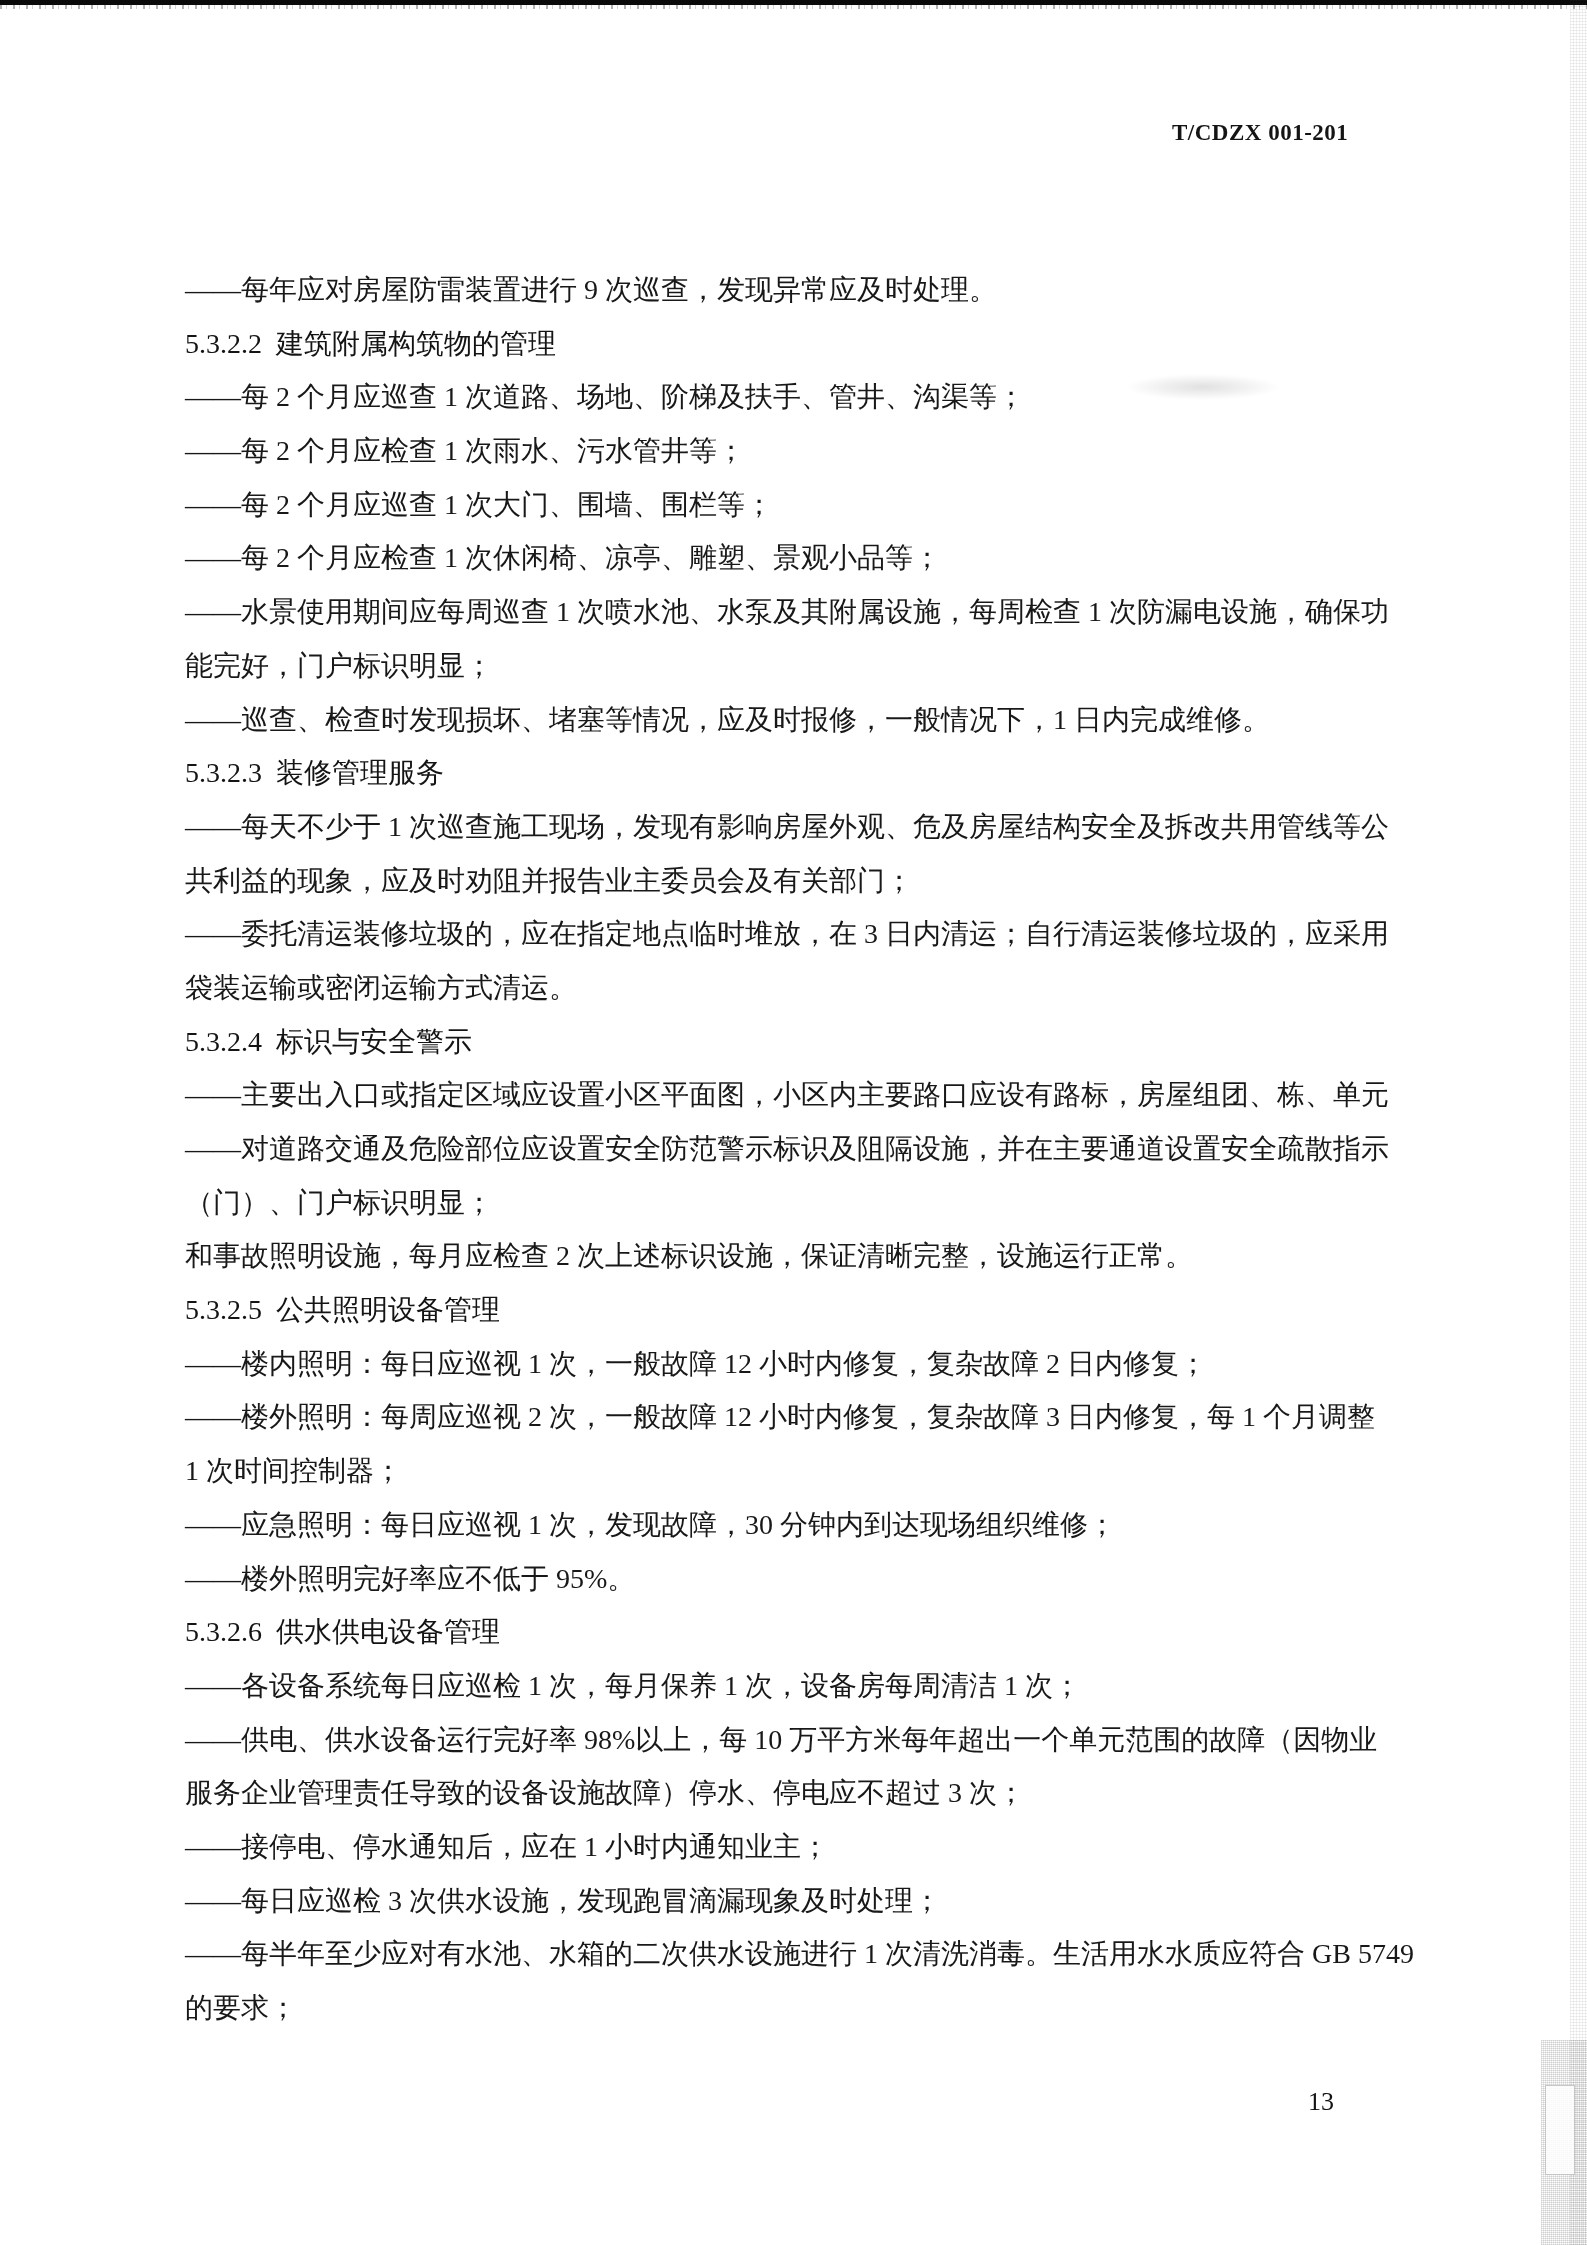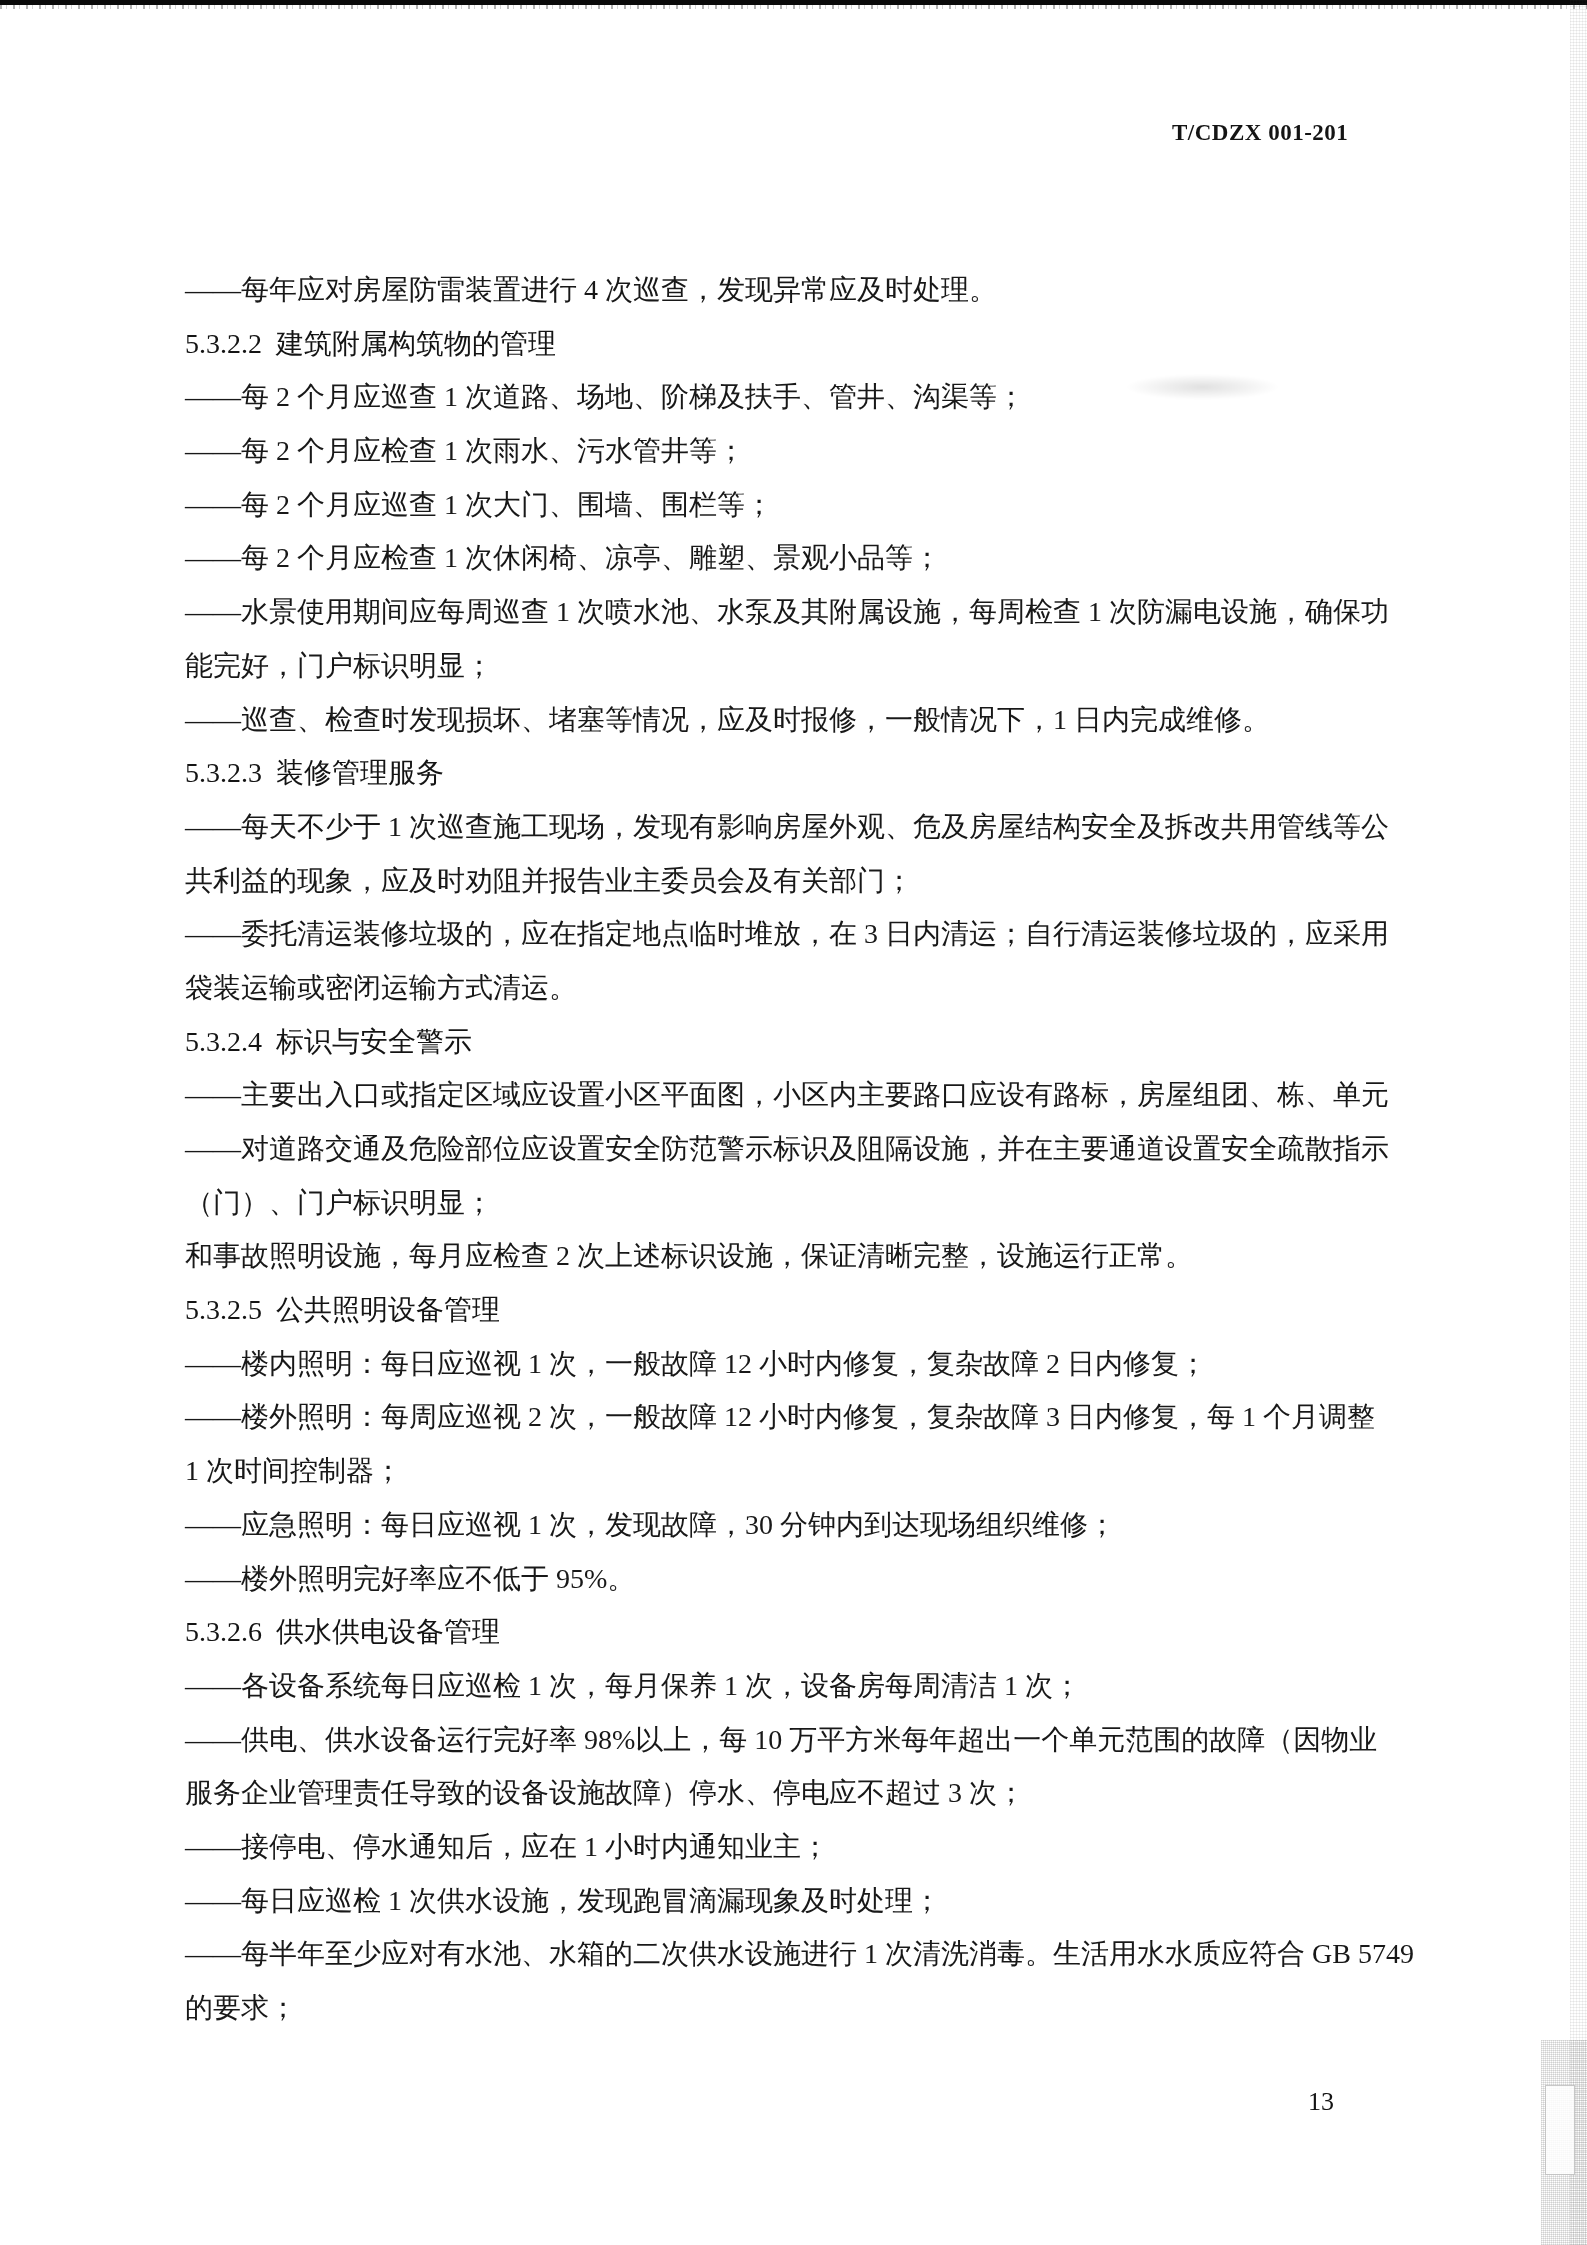--- a/index.html
+++ b/index.html
@@ -120,21 +120,21 @@
   <div class="edge-top"></div>
   <div class="edge-top-speckle"></div>
   <div class="edge-right-noise"></div>
   <div class="corner-blob"></div>
   <div class="corner-blob-rect"></div>
   <div class="mid-smudge"></div>
 
   <div class="doc-code">T/CDZX 001-201</div>
 
   <div class="body-lines" id="body-lines">
-      <div class="text-line">——每年应对房屋防雷装置进行 4 次巡查，发现异常应及时处理。</div>
+      <div class="text-line">——每年应对房屋防雷装置进行 9 次巡查，发现异常应及时处理。</div>
       <div class="text-line heading">5.3.2.2  建筑附属构筑物的管理</div>
       <div class="text-line">——每 2 个月应巡查 1 次道路、场地、阶梯及扶手、管井、沟渠等；</div>
       <div class="text-line">——每 2 个月应检查 1 次雨水、污水管井等；</div>
       <div class="text-line">——每 2 个月应巡查 1 次大门、围墙、围栏等；</div>
       <div class="text-line">——每 2 个月应检查 1 次休闲椅、凉亭、雕塑、景观小品等；</div>
       <div class="text-line">——水景使用期间应每周巡查 1 次喷水池、水泵及其附属设施，每周检查 1 次防漏电设施，确保功</div>
       <div class="text-line">能完好，门户标识明显；</div>
       <div class="text-line">——巡查、检查时发现损坏、堵塞等情况，应及时报修，一般情况下，1 日内完成维修。</div>
       <div class="text-line heading">5.3.2.3  装修管理服务</div>
       <div class="text-line">——每天不少于 1 次巡查施工现场，发现有影响房屋外观、危及房屋结构安全及拆改共用管线等公</div>
@@ -150,20 +150,20 @@
       <div class="text-line">——楼内照明：每日应巡视 1 次，一般故障 12 小时内修复，复杂故障 2 日内修复；</div>
       <div class="text-line">——楼外照明：每周应巡视 2 次，一般故障 12 小时内修复，复杂故障 3 日内修复，每 1 个月调整</div>
       <div class="text-line">1 次时间控制器；</div>
       <div class="text-line">——应急照明：每日应巡视 1 次，发现故障，30 分钟内到达现场组织维修；</div>
       <div class="text-line">——楼外照明完好率应不低于 95%。</div>
       <div class="text-line heading">5.3.2.6  供水供电设备管理</div>
       <div class="text-line">——各设备系统每日应巡检 1 次，每月保养 1 次，设备房每周清洁 1 次；</div>
       <div class="text-line">——供电、供水设备运行完好率 98%以上，每 10 万平方米每年超出一个单元范围的故障（因物业</div>
       <div class="text-line">服务企业管理责任导致的设备设施故障）停水、停电应不超过 3 次；</div>
       <div class="text-line">——接停电、停水通知后，应在 1 小时内通知业主；</div>
-      <div class="text-line">——每日应巡检 1 次供水设施，发现跑冒滴漏现象及时处理；</div>
+      <div class="text-line">——每日应巡检 3 次供水设施，发现跑冒滴漏现象及时处理；</div>
       <div class="text-line">——每半年至少应对有水池、水箱的二次供水设施进行 1 次清洗消毒。生活用水水质应符合 GB 5749</div>
       <div class="text-line">的要求；</div>
     </div>
 
   <div class="page-number">13</div>
 
 </div>
 
 </body></html>

